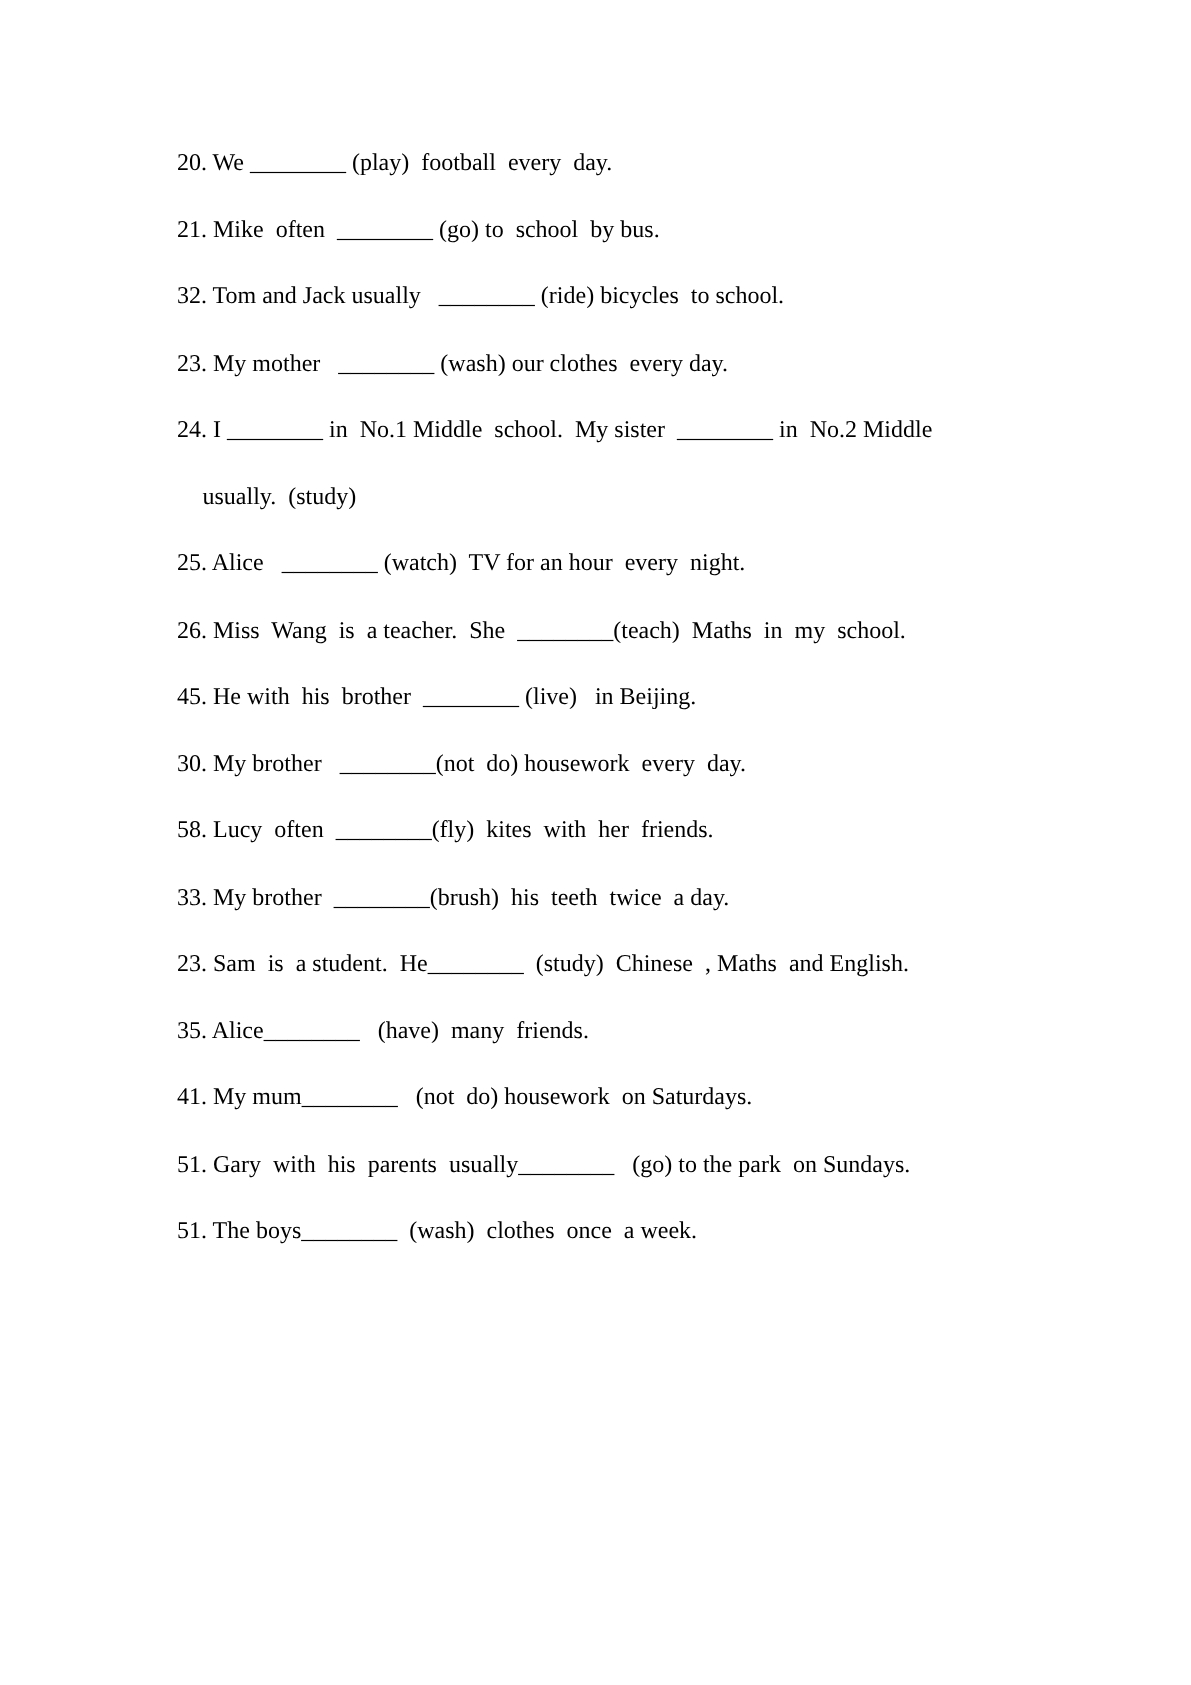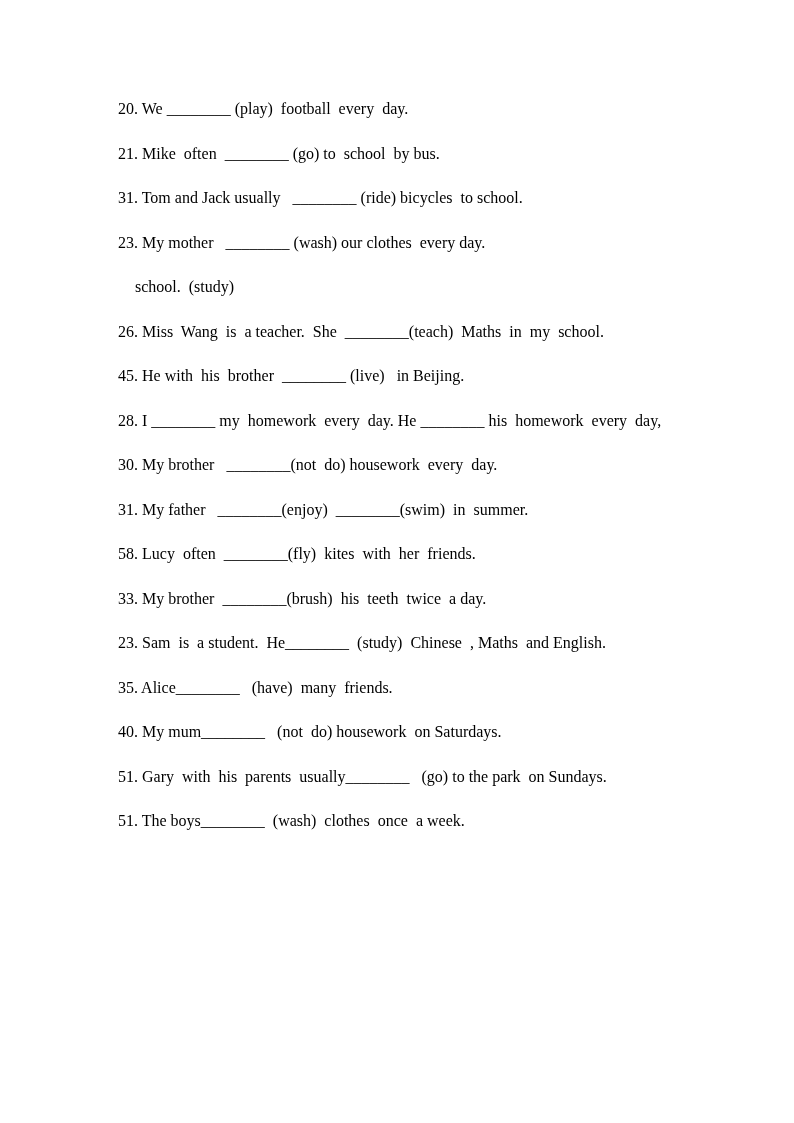--- a/index.html
+++ b/index.html
@@ -36,30 +36,30 @@
   .indent-b { padding-left: 29px; }  
 </style>
 </head>
 <body>
 
 <div class="page">
   <div class="content">
 
     <div class="tline">20. We ________ (play)  football  every  day.</div>
     <div class="tline">21. Mike  often  ________ (go) to  school  by bus.</div>
-    <div class="tline">31. Tom and Jack usually   ________ (ride) bicycles  to school.</div>
+    <div class="tline">32. Tom and Jack usually   ________ (ride) bicycles  to school.</div>
     <div class="tline">23. My mother   ________ (wash) our clothes  every day.</div>
-    <div class="tline indent-a">school.  (study)</div>
+    <div class="tline">24. I ________ in  No.1 Middle  school.  My sister  ________ in  No.2 Middle</div>
+    <div class="tline indent-a">usually.  (study)</div>
+    <div class="tline">25. Alice   ________ (watch)  TV for an hour  every  night.</div>
     <div class="tline">26. Miss  Wang  is  a teacher.  She  ________(teach)  Maths  in  my  school.</div>
     <div class="tline">45. He with  his  brother  ________ (live)   in Beijing.</div>
-    <div class="tline">28. I ________ my  homework  every  day. He ________ his  homework  every  day,</div>
     <div class="tline">30. My brother   ________(not  do) housework  every  day.</div>
-    <div class="tline">31. My father   ________(enjoy)  ________(swim)  in  summer.</div>
     <div class="tline">58. Lucy  often  ________(fly)  kites  with  her  friends.</div>
     <div class="tline">33. My brother  ________(brush)  his  teeth  twice  a day.</div>
     <div class="tline">23. Sam  is  a student.  He________  (study)  Chinese  , Maths  and English.</div>
     <div class="tline">35. Alice________   (have)  many  friends.</div>
-    <div class="tline">40. My mum________   (not  do) housework  on Saturdays.</div>
+    <div class="tline">41. My mum________   (not  do) housework  on Saturdays.</div>
     <div class="tline">51. Gary  with  his  parents  usually________   (go) to the park  on Sundays.</div>
     <div class="tline">51. The boys________  (wash)  clothes  once  a week.</div>
 
   </div>
 </div>
 
 </body></html>

